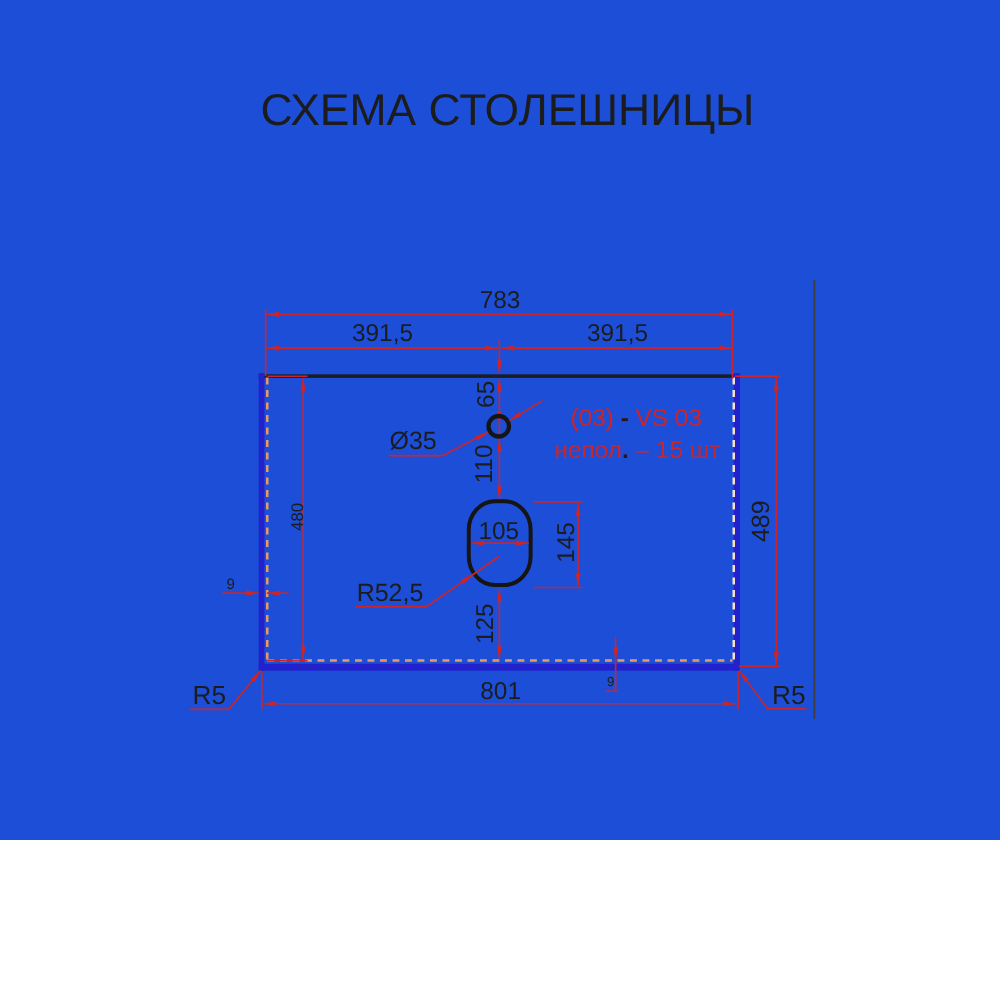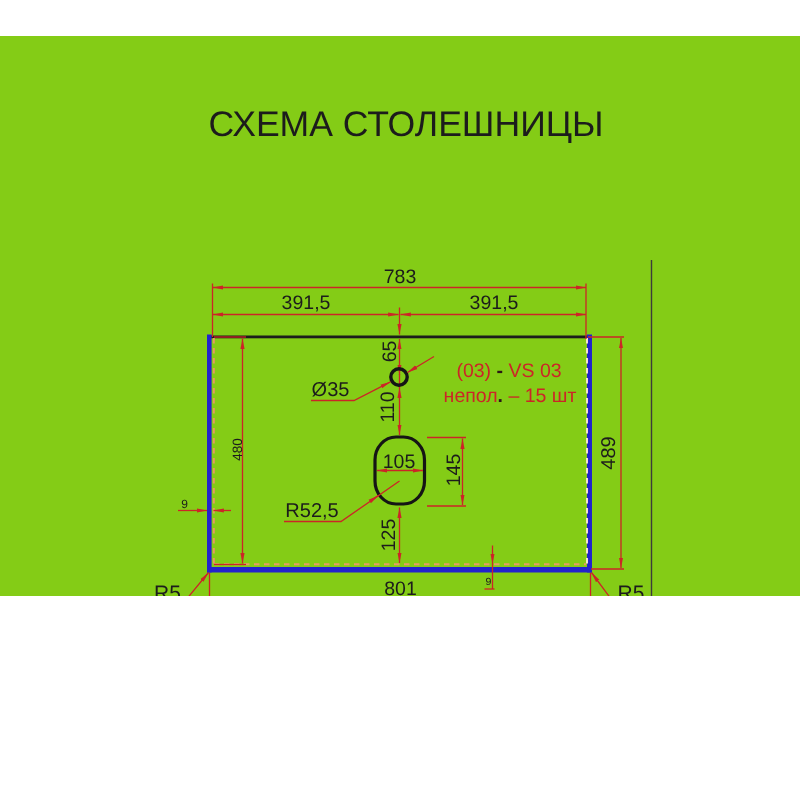--- a/index.html
+++ b/index.html
@@ -1,16 +1,16 @@
 <!DOCTYPE html>
 <html><head>
 <meta charset="utf-8">
 <style>
   html,body{margin:0;padding:0;background:#ffffff;}
-  .page{position:relative;width:800px;height:560px;background:#84cc16;overflow:hidden;will-change:transform;margin-top:36px;}
+  .page{position:relative;width:800px;height:672px;background:#1d4ed8;overflow:hidden;will-change:transform;}
   svg{position:absolute;left:0;top:0;opacity:0.999;}
   text{font-family:"Liberation Sans",sans-serif;fill:#1c1c1c;}
 </style>
 </head>
 <body>
 <div class="page">
 <svg width="800" height="800" viewBox="0 0 800 800" text-rendering="geometricPrecision">
 <defs>
 <marker id="ar" markerWidth="11" markerHeight="6" refX="10.4" refY="3" orient="auto-start-reverse" markerUnits="userSpaceOnUse">
   <path d="M10.5,3 L0,0.95 L0,5.05 z" fill="#cc2527"></path>

